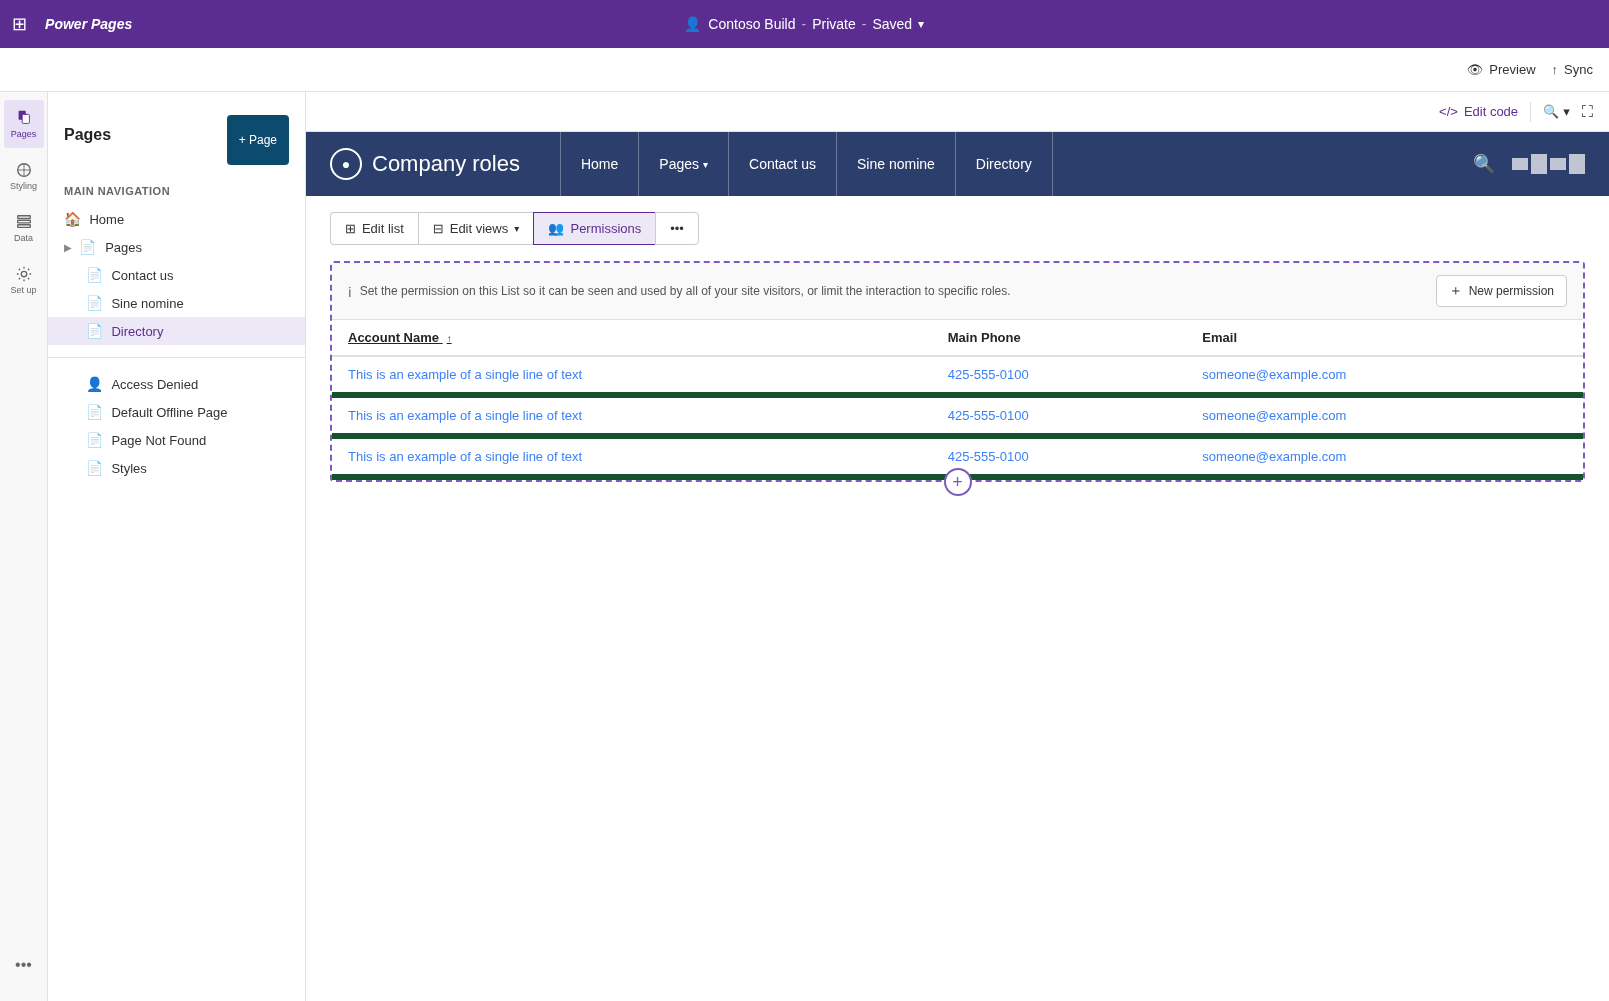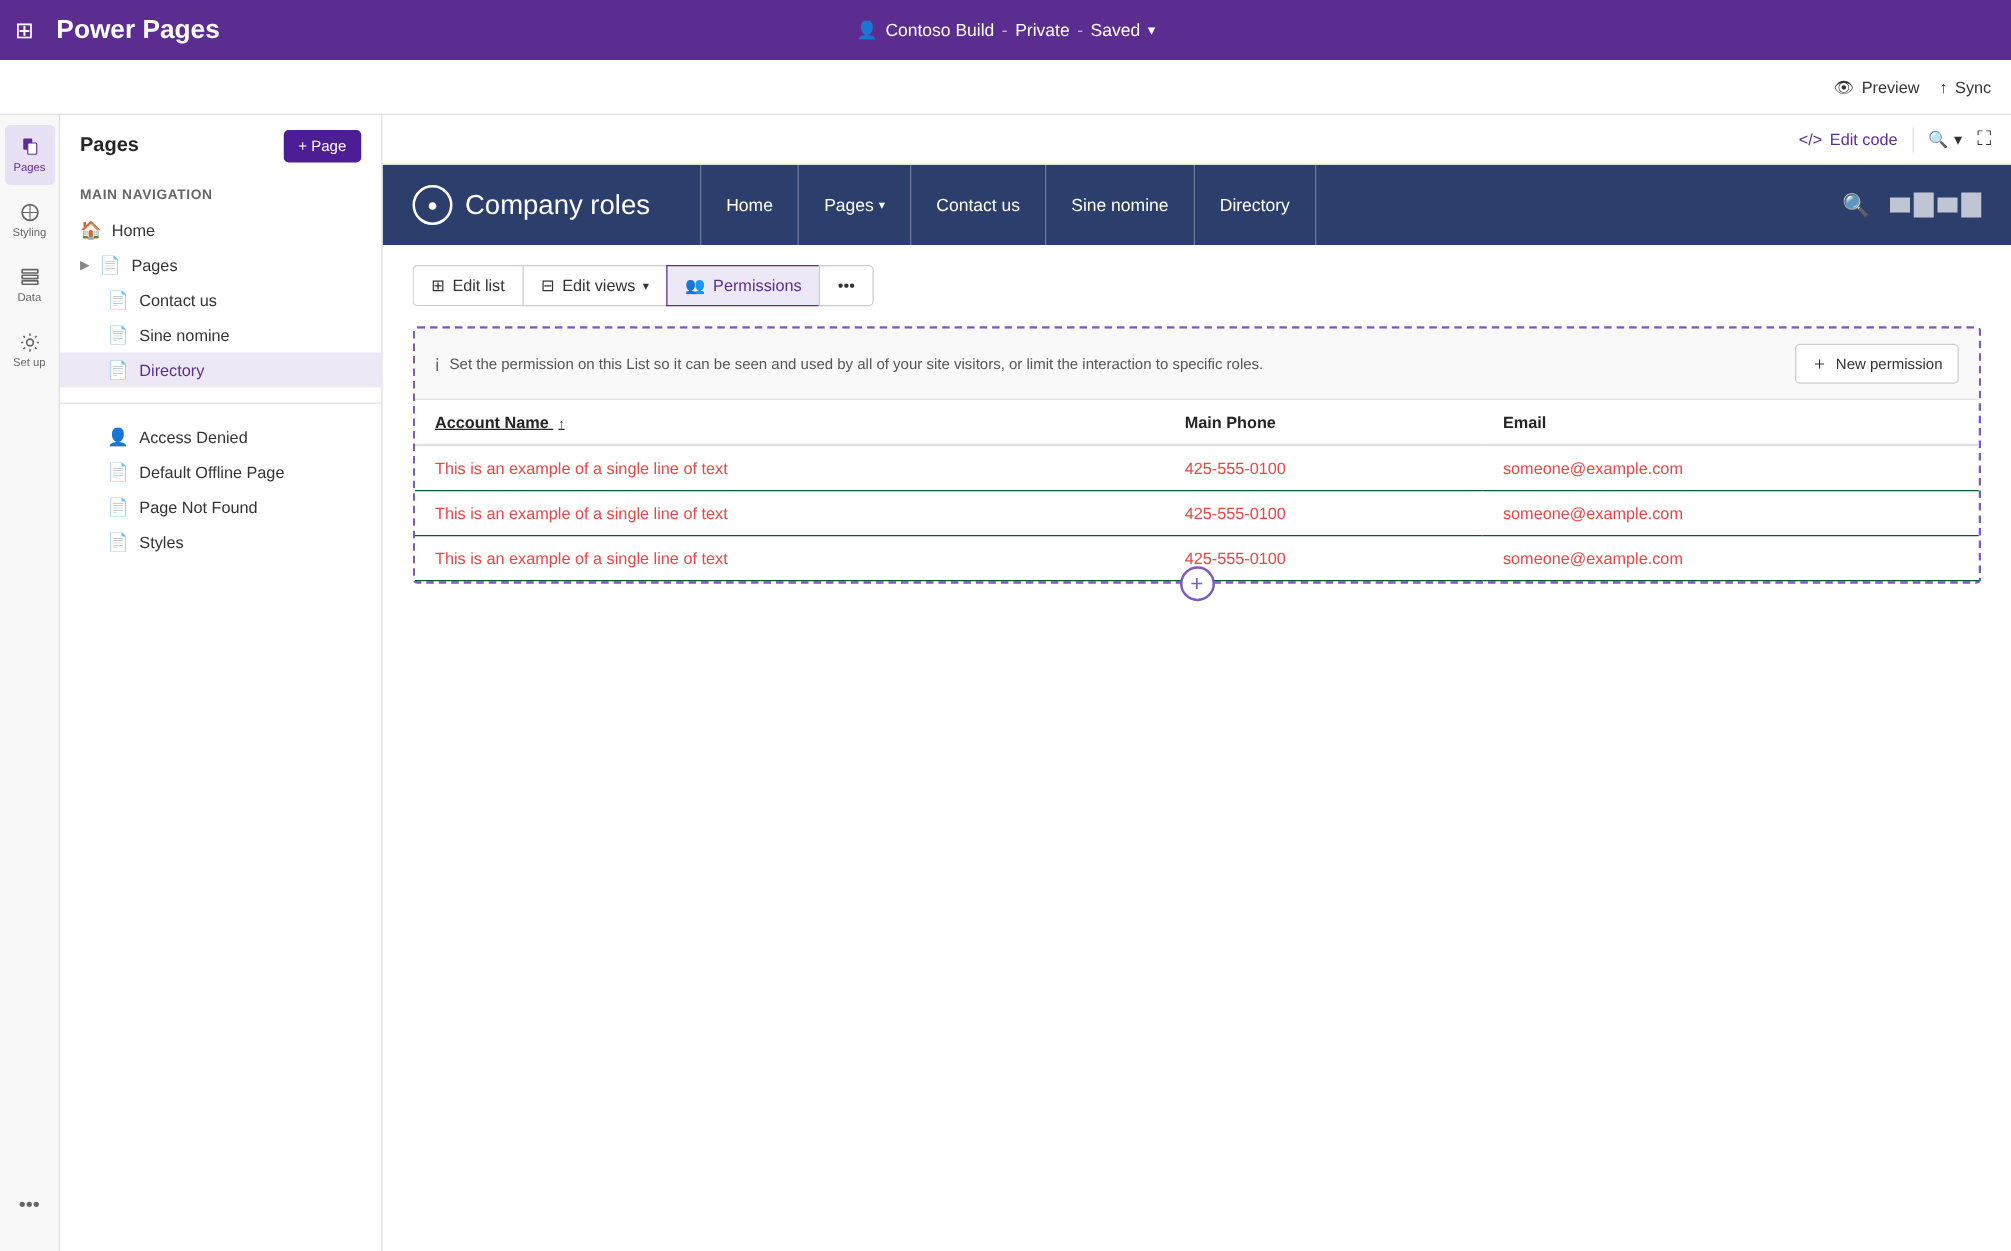--- a/index.html
+++ b/index.html
@@ -11,21 +11,21 @@
       height: 48px;
       display: flex;
       align-items: center;
       padding: 0 12px;
       color: white;
       position: relative;
       z-index: 10;
     }
     .top-bar-left { display: flex; align-items: center; gap: 10px; }
     .waffle-icon { color: white; font-size: 18px; cursor: pointer; margin-right: 8px; }
-    .app-name { color: white; font-size: 21px; font-weight: 600; }
+    .app-name { color: white; font-size: 14px; font-weight: 600; font-style: italic; }
     .top-bar-center {
       position: absolute;
       left: 50%;
       transform: translateX(-50%);
       display: flex;
       align-items: center;
       gap: 6px;
       color: white;
       font-size: 14px;
     }
@@ -100,24 +100,24 @@
       display: flex;
       flex-direction: column;
       padding: 12px 0;
     }
     .pages-header {
       display: flex; align-items: center; justify-content: space-between;
       padding: 0 16px 12px;
     }
     .pages-title { font-size: 16px; font-weight: 600; color: #242424; }
     .add-page-btn {
-      background: #4c1d95; color: white;
+      background: #0c4a6e; color: white;
       border: none; border-radius: 4px;
-      padding: 6px 12px; font-size: 12px;
-      cursor: pointer; display: flex; align-items: center; gap: 4px;
+      padding: 18px 12px; font-size: 12px;
+      cursor: pointer; display: flex; align-items: center; gap: 4px; margin-top: 11px;
     }
     .nav-section-label {
       font-size: 11px; color: #666; font-weight: 600;
       padding: 8px 16px 4px; text-transform: uppercase; letter-spacing: 0.5px;
     }
     .nav-item {
       display: flex; align-items: center; gap: 8px;
       padding: 6px 16px; cursor: pointer; font-size: 13px; color: #333;
       position: relative;
     }
@@ -239,22 +239,22 @@
 
     
     .data-table { width: 100%; border-collapse: collapse; }
     .data-table th {
       text-align: left; padding: 10px 16px;
       font-size: 13px; color: #242424; font-weight: 600;
       border-bottom: 2px solid #e0e0e0;
     }
     .data-table th.sortable { text-decoration: underline; cursor: pointer; }
     .data-table td {
-      padding: 10px 16px; font-size: 13px; color: #ef4444;
-      border-bottom: 1px solid #14532d;
+      padding: 10px 16px; font-size: 13px; color: #3b82f6;
+      border-bottom: 6px solid #14532d;
     }
     .sort-arrow { font-size: 10px; margin-left: 4px; }
 
     
     .add-section-btn {
       position: absolute;
       bottom: -16px;
       left: 50%;
       transform: translateX(-50%);
       width: 28px; height: 28px;

